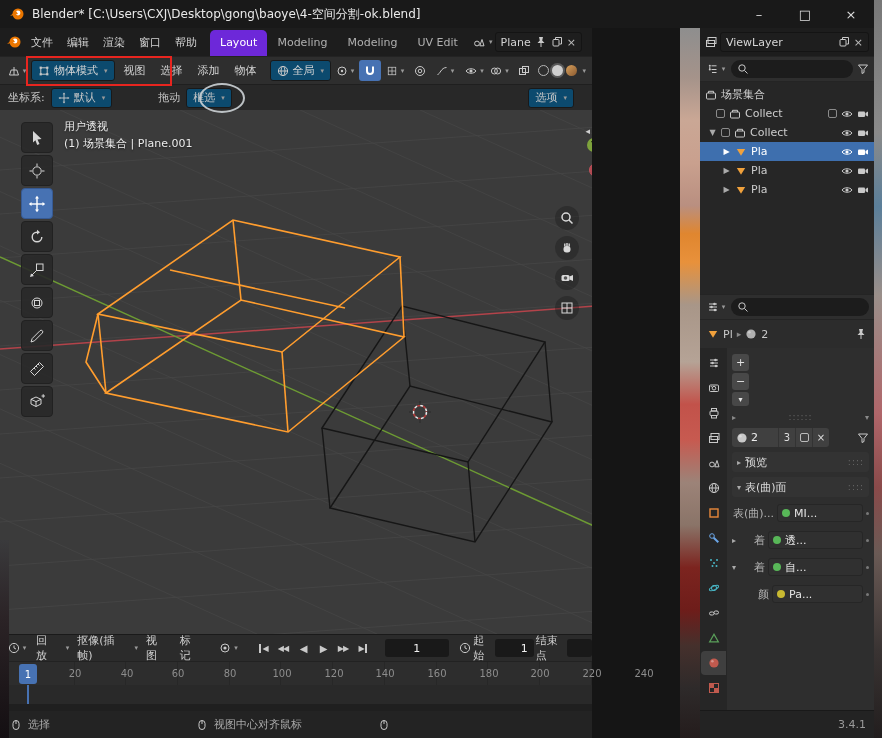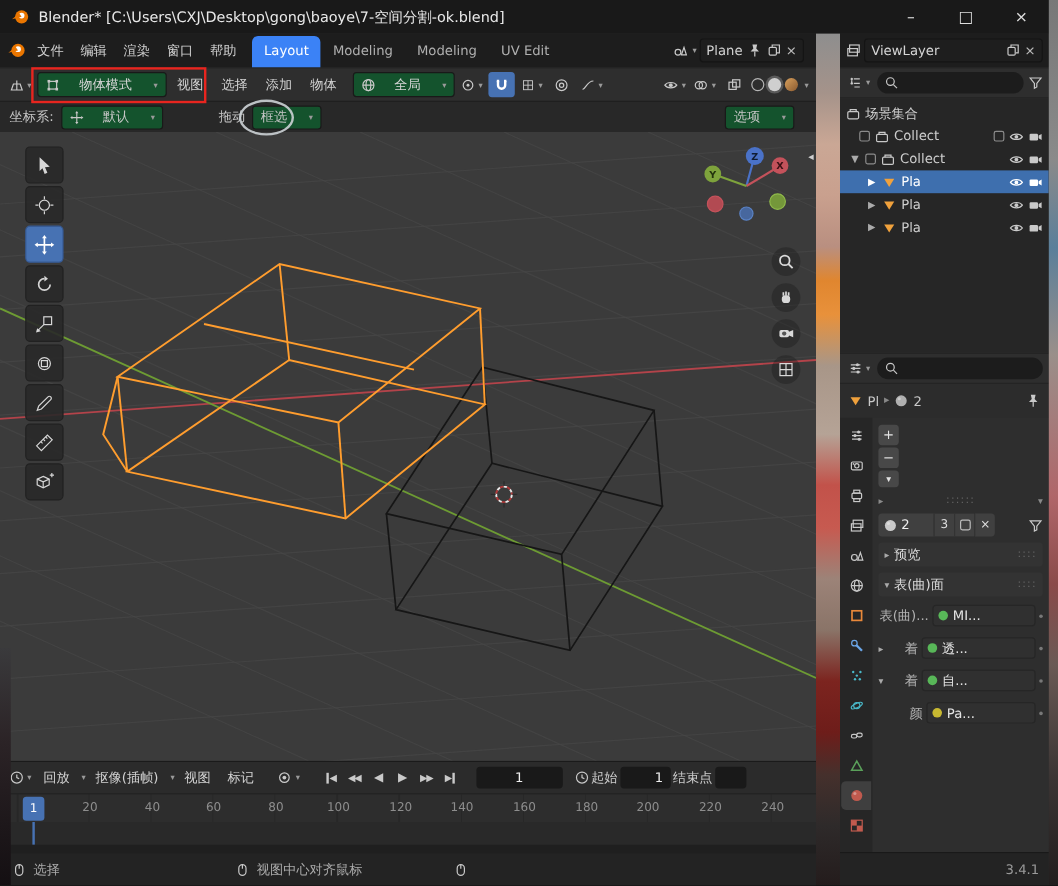--- a/index.html
+++ b/index.html
@@ -8,30 +8,30 @@
   #root{position:relative;width:882px;height:738px;background:#151515;overflow:hidden;font-size:11px;color:#d6d6d6}
   .ic{width:12px;height:12px;flex:none;color:#c9c9c9}
   .ic16{width:16px;height:16px;flex:none}
   .ic18{width:18px;height:18px;flex:none}
   .caret{font-size:7px;color:#9a9a9a;margin-left:2px;flex:none}
   
   .titlebar{position:absolute;left:0;top:0;width:874px;height:28px;background:#191919;display:flex;align-items:center;gap:7px;padding-left:9px;color:#e9e9e9;font-size:12px}
   .winbtns{margin-left:auto;display:flex;height:100%}
   .winbtn{width:46px;height:100%;display:flex;align-items:center;justify-content:center;color:#ddd;font-size:13px}
   
-  .main-window{position:absolute;left:0;top:28px;width:680px;height:710px;background:#303030}
+  .main-window{position:absolute;left:0;top:28px;width:592px;height:710px;background:#303030}
   .topbar{height:28px;background:#1d1d1d;display:flex;align-items:center;padding:0 4px;font-size:11px;color:#d2d2d2}
   .menu{padding:3px 7px}
   .tabs{display:flex;align-items:flex-end;height:100%;margin-left:6px}
   .tab{padding:6px 10px 7px;color:#b0b0b0;border-radius:5px 5px 0 0}
-  .tab.active{background:#3b82f6;color:#fff}
+  .tab.active{background:#6d28d9;color:#fff}
   .scene-sel{display:flex;align-items:center;gap:2px;margin-left:auto;margin-right:6px}
   .dbfield{display:flex;align-items:center;gap:4px;background:#1e1e1e;border:1px solid #141414;border-radius:3px;height:20px;padding:0 5px}
   .vp-header{height:28px;background:#2e2e2e;display:flex;align-items:center;gap:3px;padding:0 6px;border-top:1px solid #232323}
-  .dropdown{display:flex;align-items:center;gap:16px;background:#14532d;border:1px solid #191919;border-radius:3px;height:21px;padding:0 6px}
+  .dropdown{display:flex;align-items:center;gap:4px;background:#0c4a6e;border:1px solid #191919;border-radius:3px;height:21px;padding:0 6px}
   .hmenu{padding:2px 6px;color:#d2d2d2}
   .iconbtn{min-width:22px;height:21px;display:flex;align-items:center;justify-content:center;border-radius:3px;gap:1px}
   .iconbtn.blue{background:#4772b3}
   .vph-right{margin-left:auto;display:flex;align-items:center;gap:3px}
   .shadedot{width:11px;height:11px;border-radius:50%}
   .tool-header{height:26px;background:#282828;display:flex;align-items:center;gap:6px;padding:0 8px;color:#c6c6c6;border-top:1px solid #1f1f1f}
   
   .viewport{position:relative;height:524px;background:#3b3b3b;overflow:hidden}
   .vp-text{position:absolute;left:64px;top:8px;color:#ececec;line-height:17px;text-shadow:0 1px 2px rgba(0,0,0,.55);z-index:4}
   .toolbar{position:absolute;left:21px;top:12px;display:flex;flex-direction:column;gap:2px;z-index:5}
@@ -331,21 +331,21 @@
       </symbol>
 </defs>
 </svg>
 
 <div id="root">
 
   <div class="titlebar">
     <svg class="ic16">
         <use href="#i-blender"></use>
       </svg>
-    <span>Blender* [C:\Users\CXJ\Desktop\gong\baoye\7-空间分割-ok.blend]</span>
+    <span>Blender* [C:\Users\CXJ\Desktop\gong\baoye\4-空间分割-ok.blend]</span>
     <div class="winbtns">
       <div class="winbtn">–</div>
       <div class="winbtn">□</div>
       <div class="winbtn">×</div>
     </div>
   </div>
 
   <div class="main-window">
 
     <div class="topbar">
@@ -539,20 +539,24 @@
         <g>
           <circle cx="420" cy="302" r="6.5" fill="none" stroke="#e8e8e8" stroke-width="1.6" stroke-dasharray="3 3"></circle>
           <circle cx="420" cy="302" r="6.5" fill="none" stroke="#b23a3a" stroke-width="1.6" stroke-dasharray="3 3" stroke-dashoffset="3"></circle>
           <line x1="420" y1="291" x2="420" y2="295" stroke="#2a2a2a"></line>
             <line x1="420" y1="309" x2="420" y2="313" stroke="#2a2a2a"></line>
           <line x1="409" y1="302" x2="413" y2="302" stroke="#2a2a2a"></line>
             <line x1="427" y1="302" x2="431" y2="302" stroke="#2a2a2a"></line>
         </g>
       </svg>
 
+      <div class="vp-text">
+        <div>用户透视</div>
+        <div>(1) 场景集合 | Plane.001</div>
+      </div>
 
       <div class="toolbar">
         <div class="tool">
             <svg class="ic18">
               <use href="#i-arrowcur"></use>
             </svg>
           </div>
         <div class="tool">
             <svg class="ic18">
               <use href="#i-cursor"></use>

